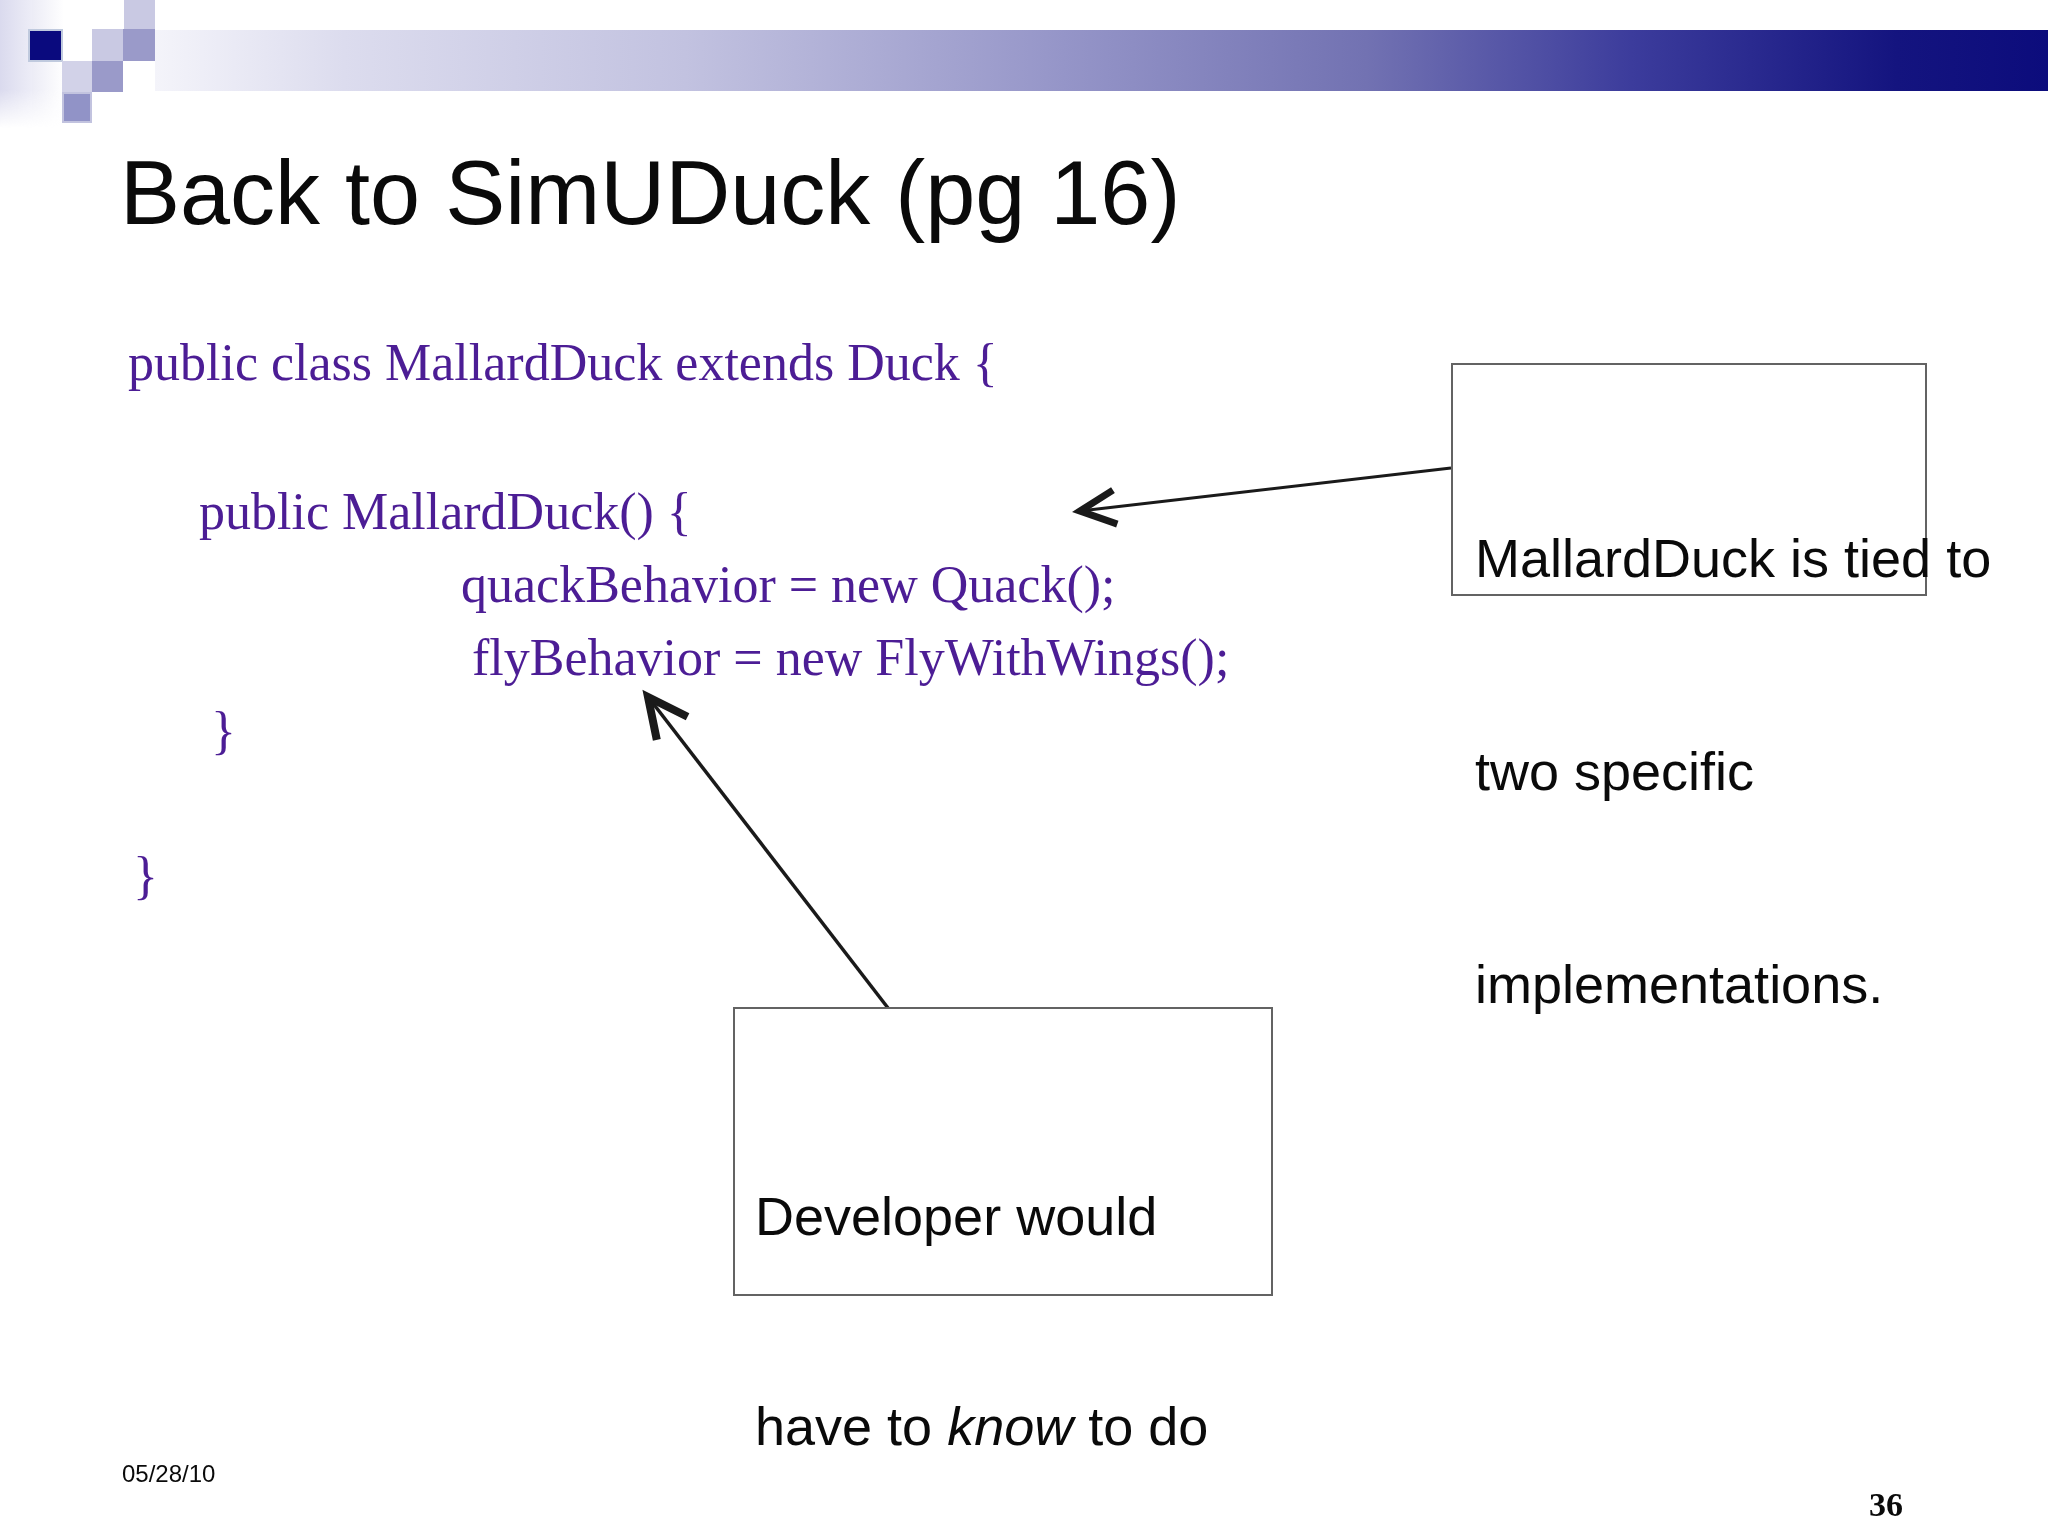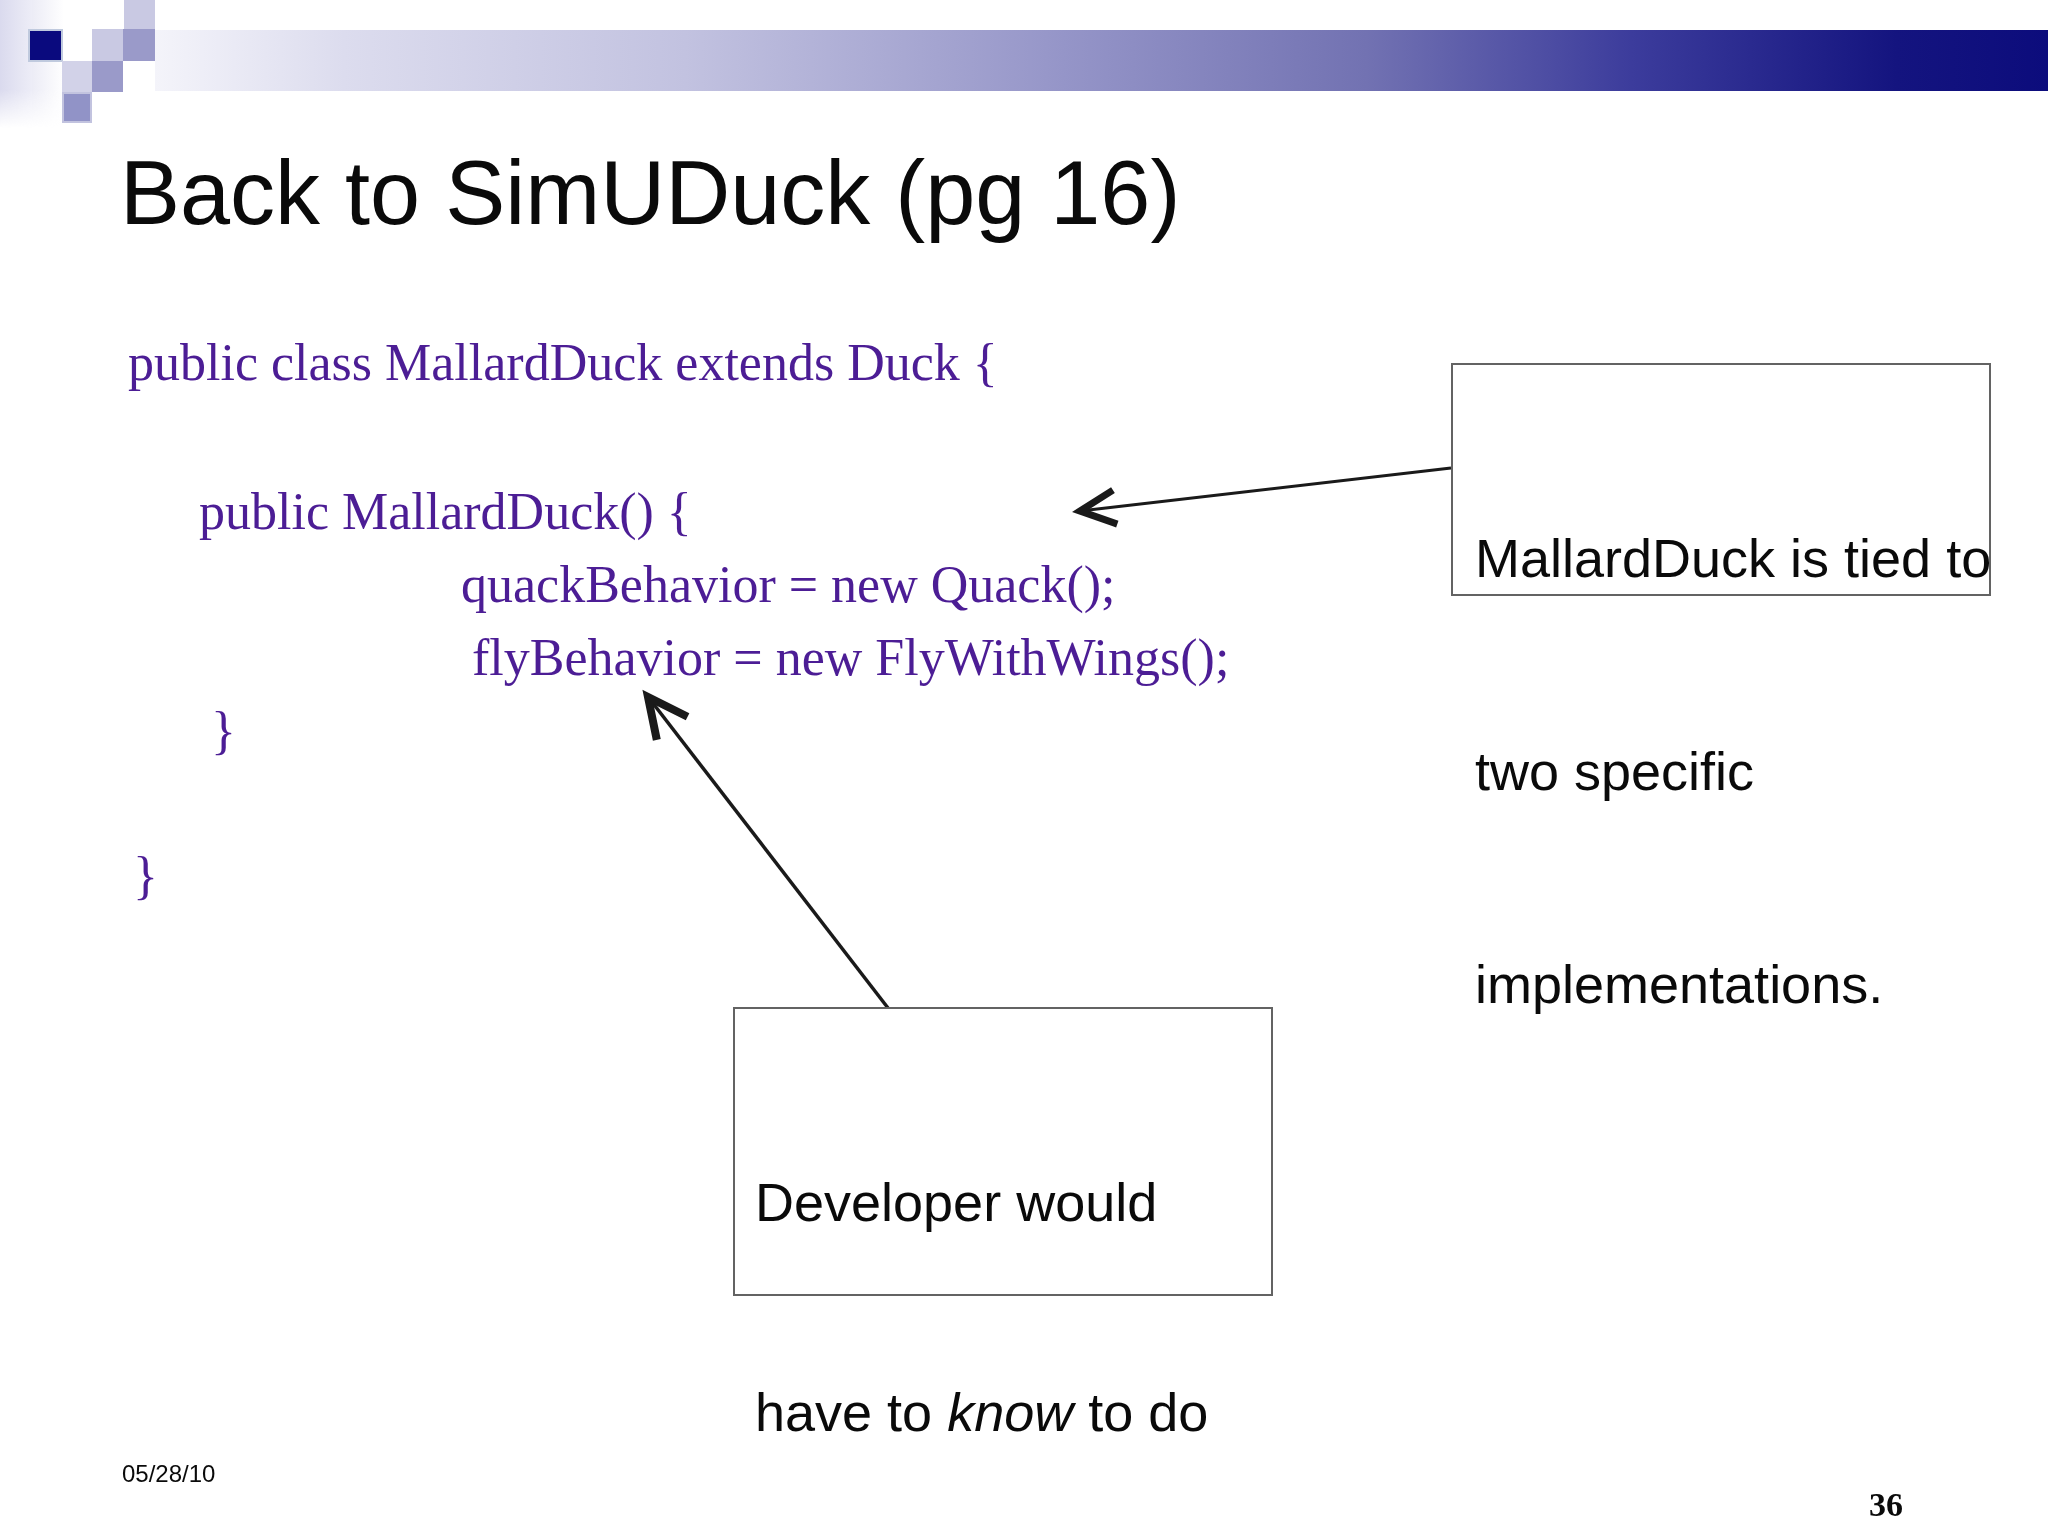--- a/index.html
+++ b/index.html
@@ -48,22 +48,22 @@
   .code-l4 { left:472px; top:632px; }
   .code-l5 { left:211px; top:705px; }
   .code-l6 { left:133px; top:850px; }
 
   
   .callout {
     position:absolute; box-sizing:border-box; background:#ffffff;
     border:2px solid #636363; font-size:54px; color:#0a0a0a; white-space:pre;
   }
   .callout .ln { white-space:pre; }
-  .callout-right  { left:1451px; top:363px;  width:540px; height:233px; padding:16px 0 0 22px; line-height:71px; }
-  .callout-bottom { left:733px;  top:1007px; width:540px; height:289px; padding:18px 0 0 20px; line-height:70px; }
+  .callout-right  { left:1451px; top:363px;  width:476px; height:233px; padding:16px 0 0 22px; line-height:71px; }
+  .callout-bottom { left:733px;  top:1007px; width:540px; height:289px; padding:32px 0 0 20px; line-height:70px; }
   .it { font-style:italic; }
 
   
   .overlay { position:absolute; left:0; top:0; pointer-events:none; }
   .arrow-line { stroke:#1a1a1a; fill:none; }
   .arrow-head { stroke:#1a1a1a; fill:none; stroke-linecap:square; }
 
   
   .footer-date {
     position:absolute; left:122px; top:1462px;

